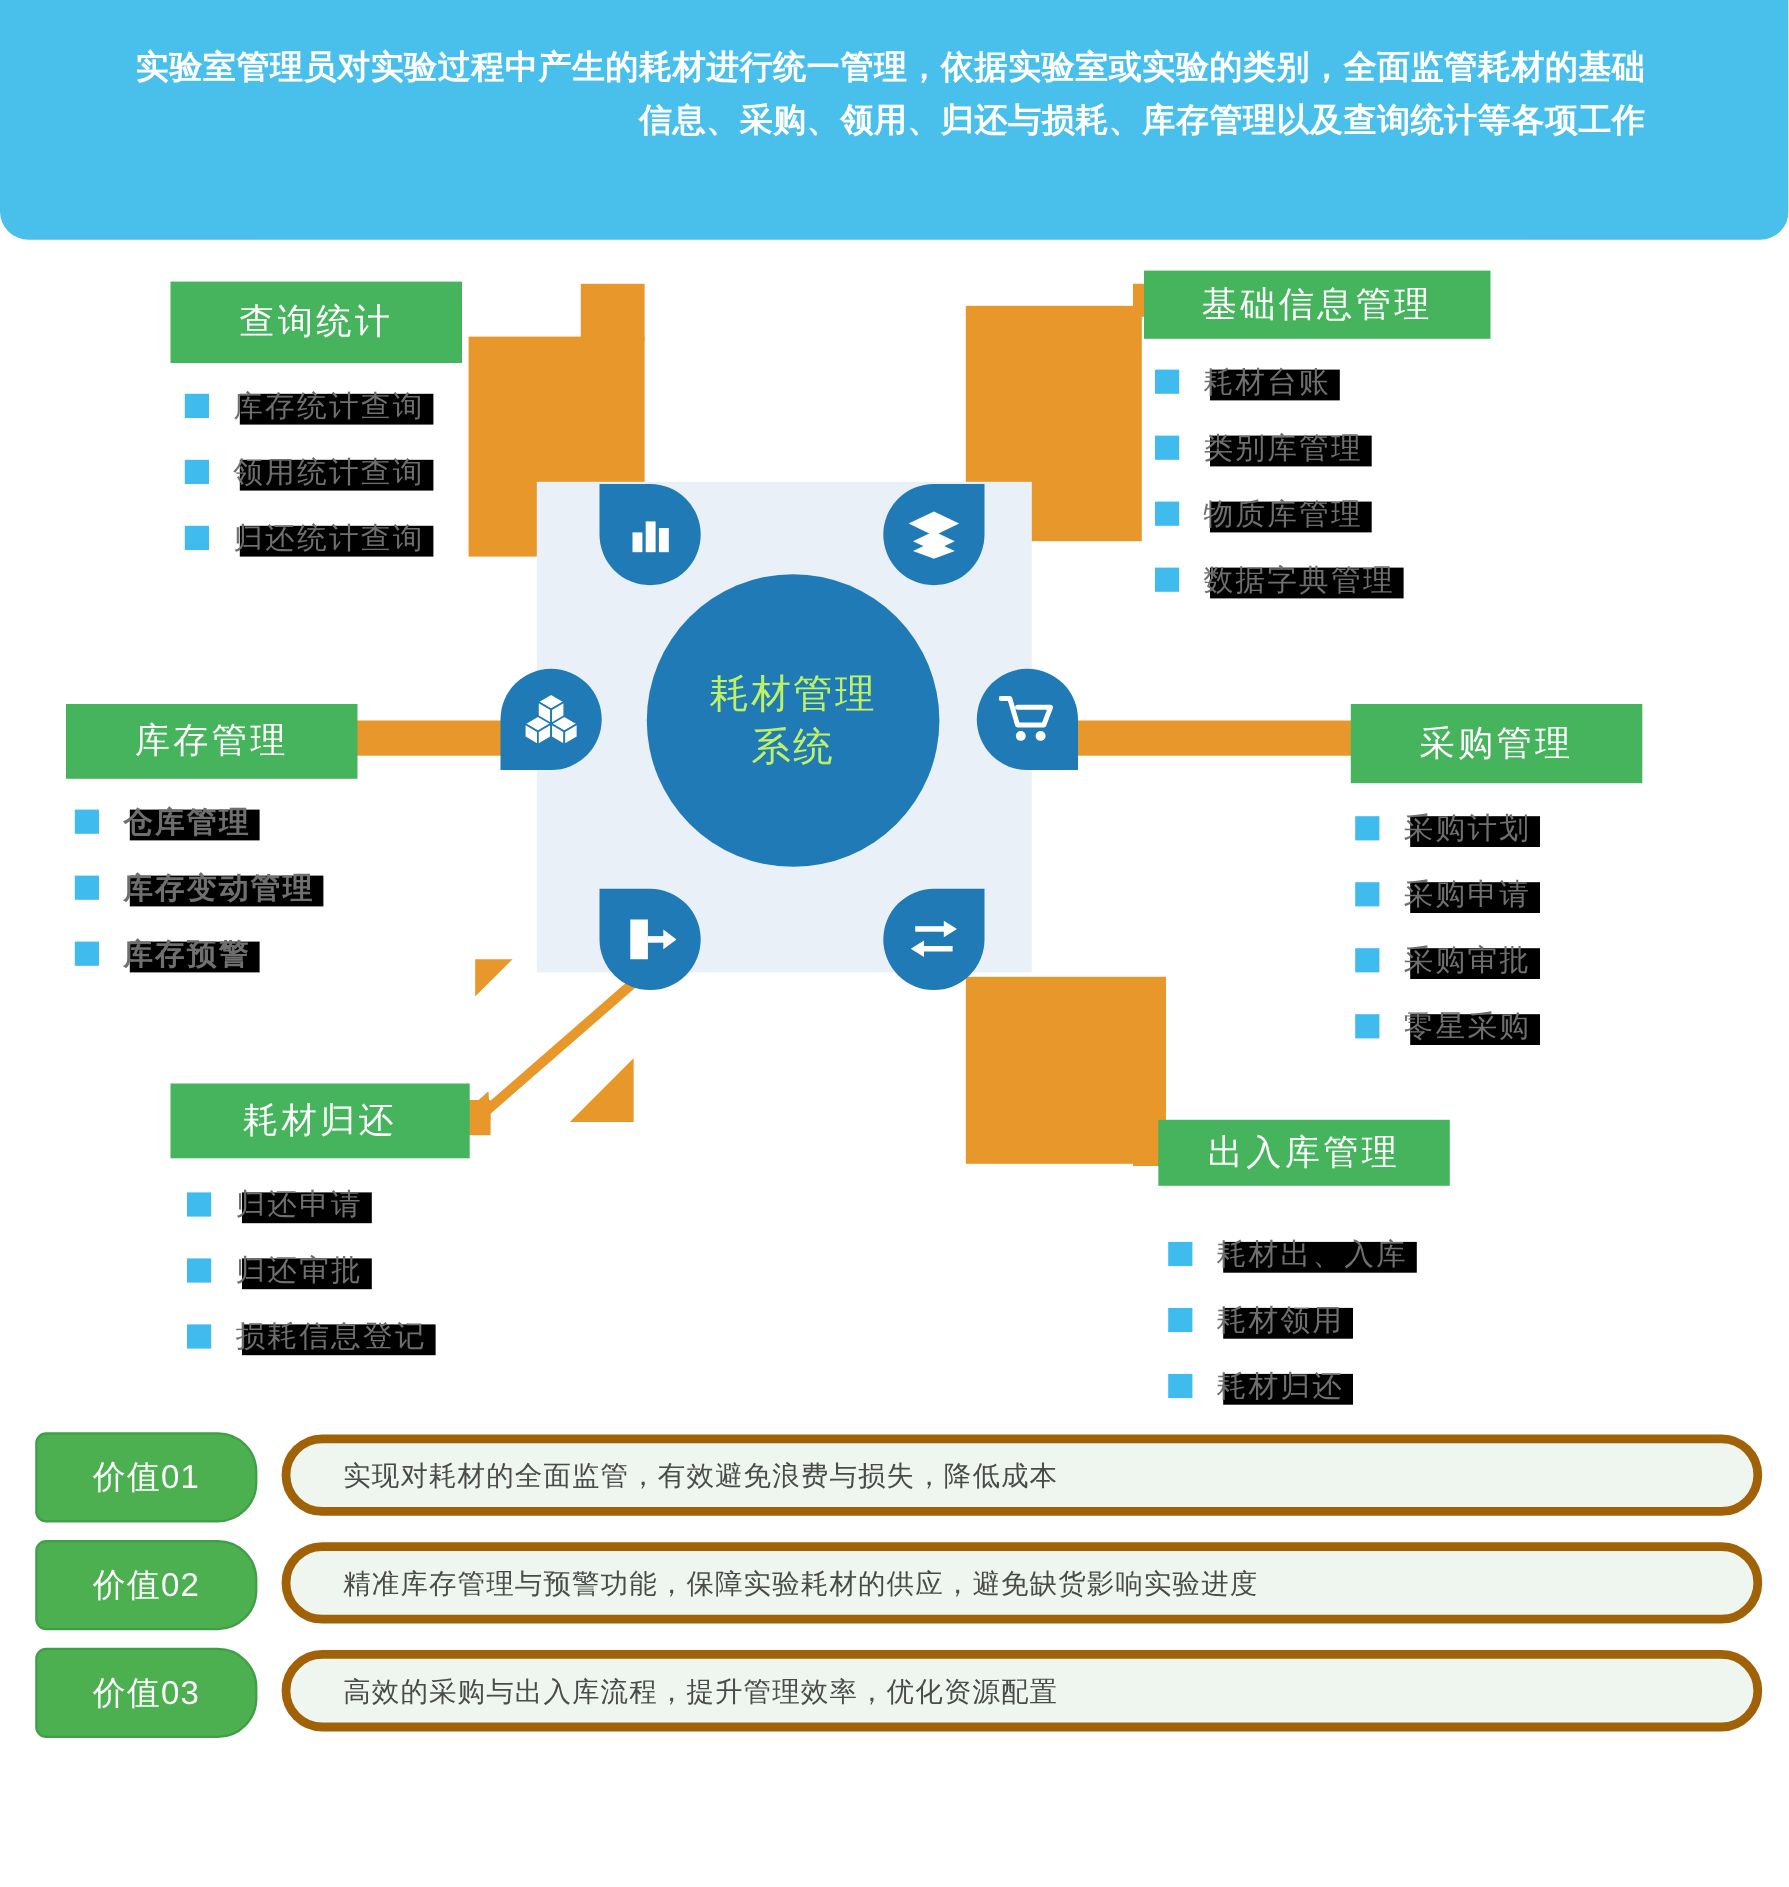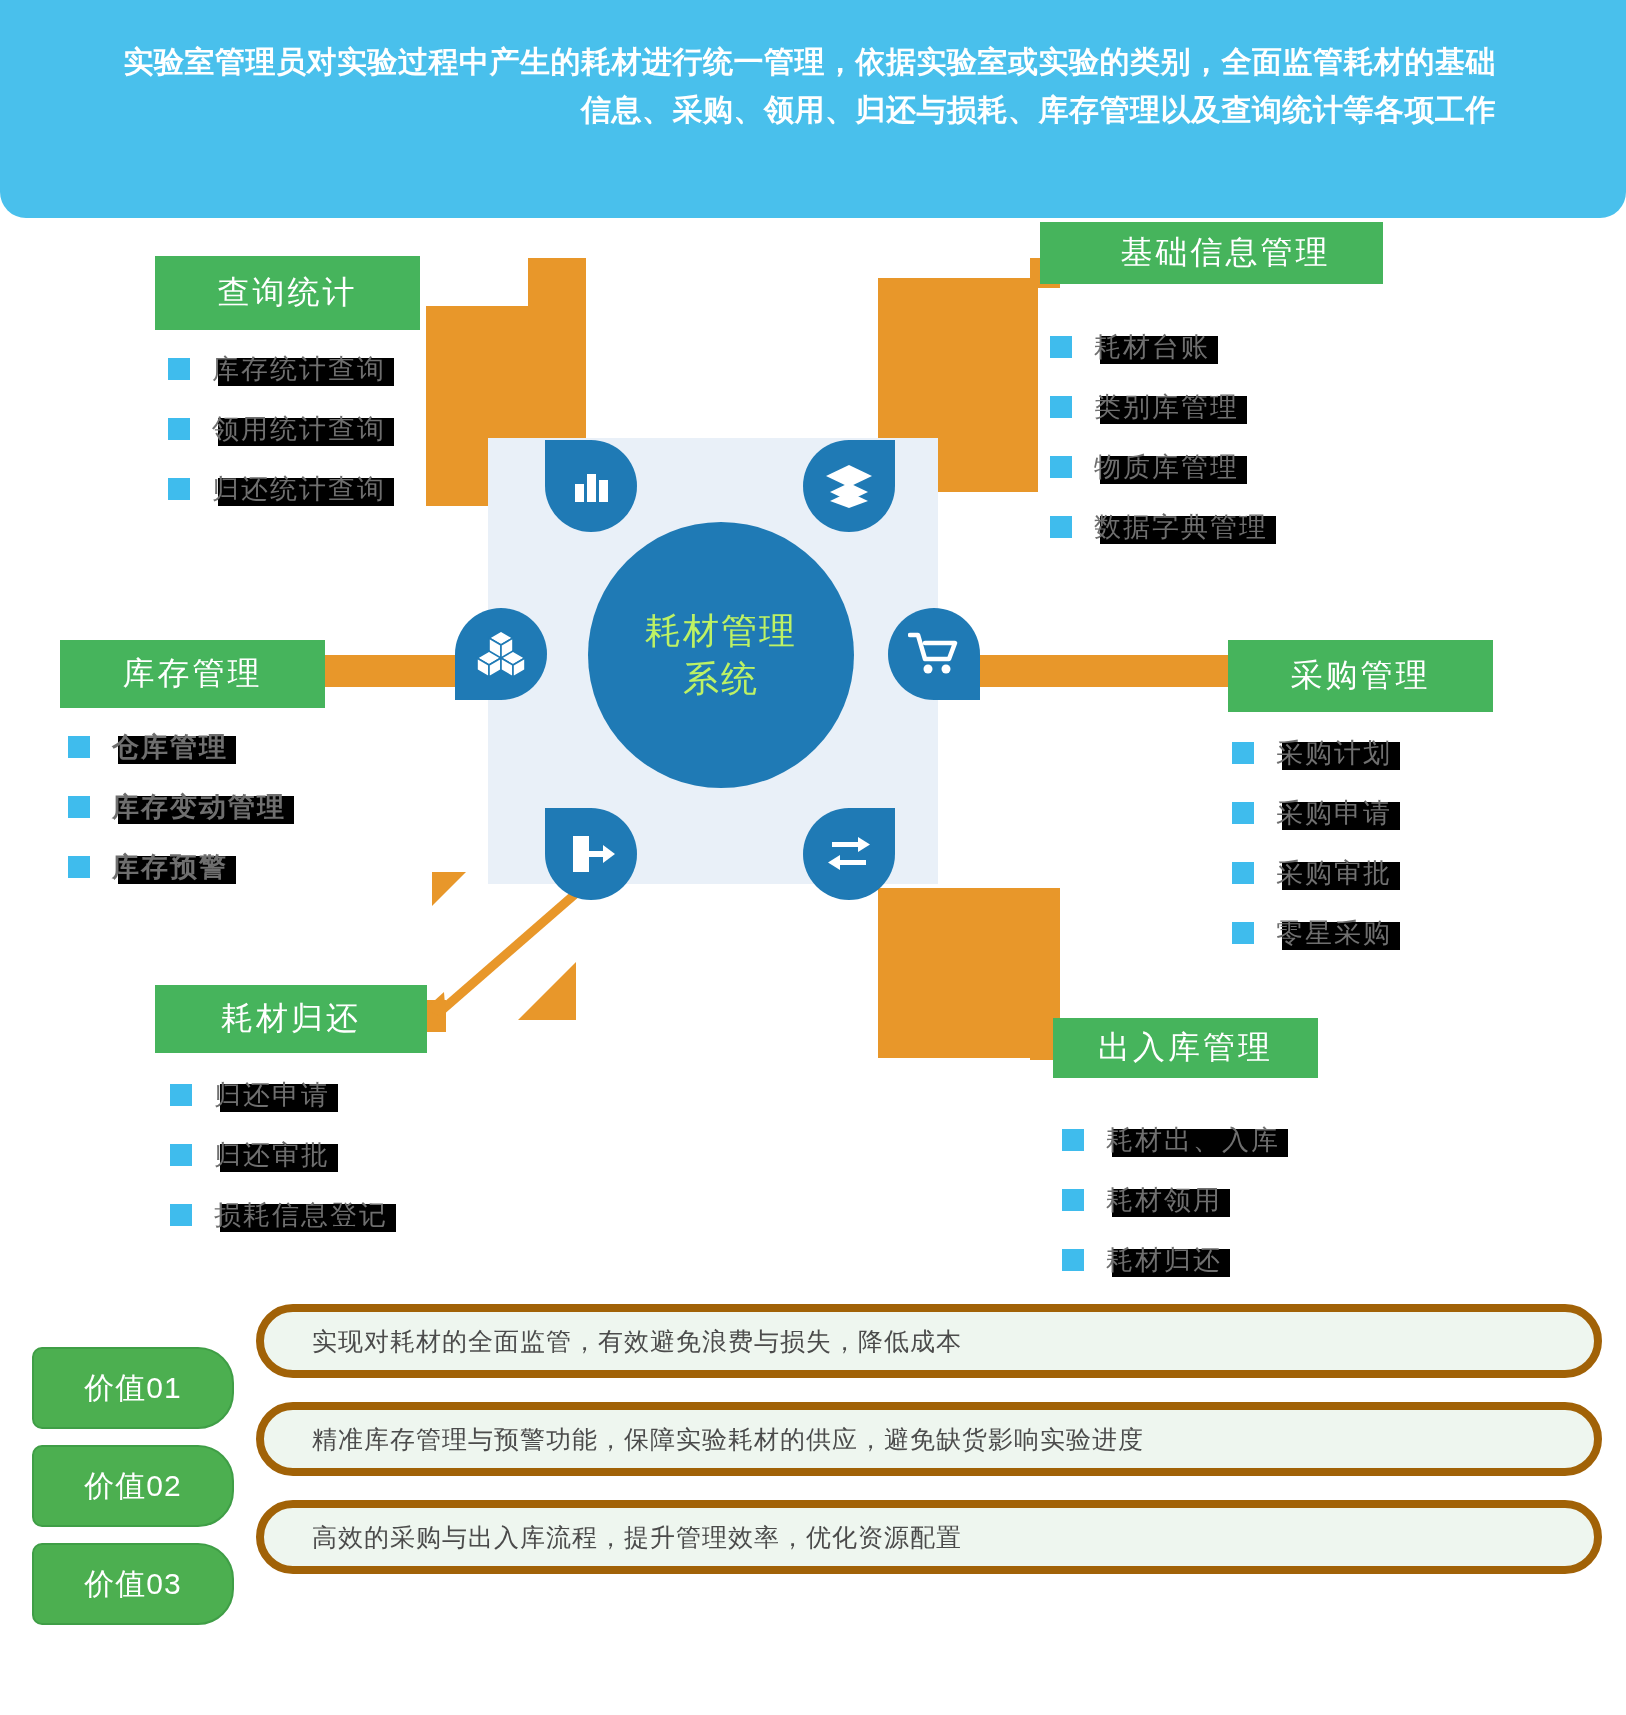--- a/index.html
+++ b/index.html
@@ -69,21 +69,21 @@
   }
   .btext .lb{position:relative;z-index:1;}
   .blist.right .bitem{justify-content:flex-start;}
 
   
   .vrow{position:absolute;left:32px;height:78px;}
   .vtag{
     position:absolute;left:0;top:0;width:198px;height:78px;
     background:#4caf50;border:2px solid #3f9e46;border-radius:10px 36px 36px 10px;
     display:flex;align-items:center;justify-content:center;
-    color:#fff;font-size:30px;letter-spacing:1px;margin-top:45px;
+    color:#fff;font-size:30px;letter-spacing:1px;
   }
   .vpill{
     position:absolute;left:224px;top:2px;width:1346px;height:74px;
     background:#eef6ef;border:8px solid #a16207;border-radius:38px;
     display:flex;align-items:center;
     color:#4b4b4b;font-size:25px;letter-spacing:1px;
     padding-left:48px;box-sizing:border-box;
   }
 </style>
 </head>
@@ -185,21 +185,21 @@
   <div class="bitem">
     <span class="bsq"></span>
     <span class="btext"><span class="hl"></span><span class="lb">领用统计查询</span></span>
   </div>
   <div class="bitem">
     <span class="bsq"></span>
     <span class="btext"><span class="hl"></span><span class="lb">归还统计查询</span></span>
   </div>
 </div>
 
-<div class="plate" style="left:1040px;top:222px;width:315px;height:62px;padding-left:28px;">基础信息管理</div>
+<div class="plate" style="left:1040px;top:246px;width:315px;height:62px;">基础信息管理</div>
 <div class="blist right" style="left:1050px;top:330px;">
   <div class="bitem">
     <span class="bsq"></span>
     <span class="btext"><span class="hl"></span><span class="lb">耗材台账</span></span>
   </div>
   <div class="bitem">
     <span class="bsq"></span>
     <span class="btext"><span class="hl"></span><span class="lb">类别库管理</span></span>
   </div>
   <div class="bitem">

